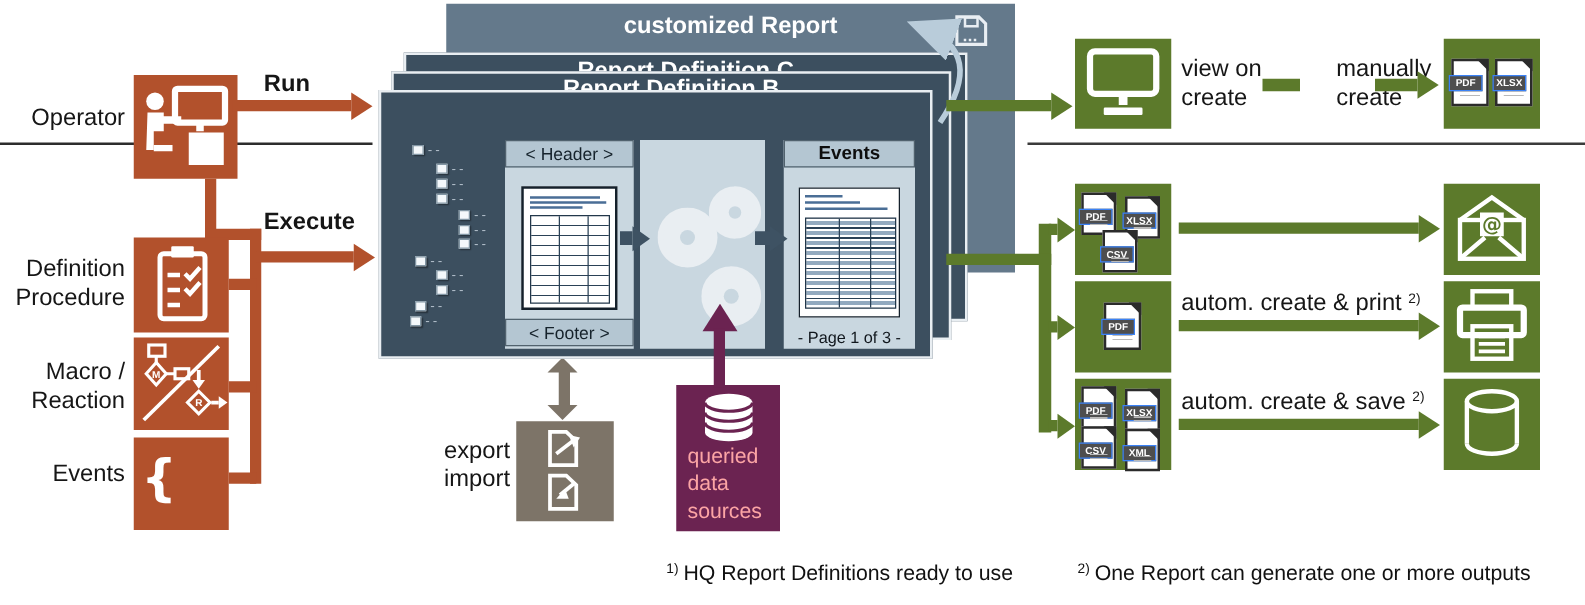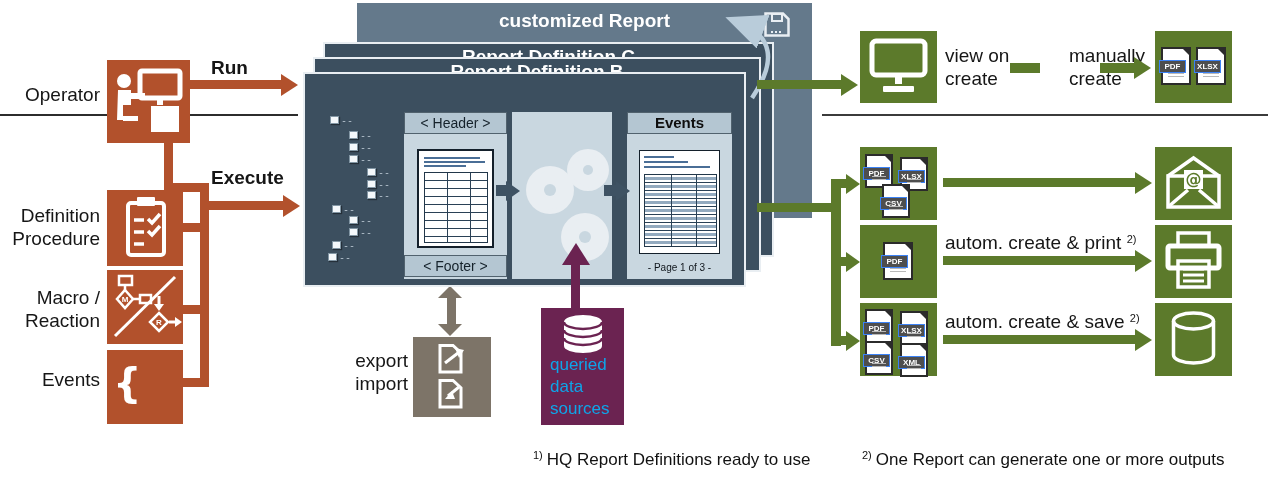--- a/index.html
+++ b/index.html
@@ -2,21 +2,21 @@
 <html><head>
 <meta charset="utf-8">
 <style>
   *{box-sizing:border-box;margin:0;padding:0}
   body{background:#fff}
   #stage{position:relative;width:1268px;height:484px;background:#fff;
          font-family:"Liberation Sans",sans-serif;overflow:hidden}
   .a{position:absolute}
   .t{color:#161616;font-size:19px;line-height:23px}
   .b{font-weight:bold}
-  .white{color:#0ea5e9}
+  .white{color:#fca5a5}
   .ctr{text-align:center}
   .rt{text-align:right}
 
   
   .obox{background:#B2512C}
   .gbox{background:#5C7A2B}
 
   
   .harr{position:absolute}
   .harr::after{content:"";position:absolute;left:100%;top:50%;transform:translateY(-50%);
@@ -240,21 +240,21 @@
     </div>
 
     <div class="lpanel" style="left:322px;top:38px;width:105px;height:167px">
       <div class="pbar bb" style="top:0">Events</div>
       <div class="doc" style="left:12px;top:38px;width:81px;height:104px;border-width:1px">
         <div class="tl" style="left:4px;top:5px;width:30px"></div>
         <div class="tl" style="left:4px;top:10px;width:44px"></div>
         <div class="tl" style="left:4px;top:15px;width:66px"></div>
         <div class="mocktable txt" style="left:4px;top:23px;width:73px;height:73px"></div>
       </div>
-      <div class="ctr a" style="left:0;right:0;top:150px;font-size:10px;color:#10161c">- Page 1 of 3 -</div>
+      <div class="ctr a" style="left:0;right:0;top:150px;font-size:13px;color:#10161c">- Page 1 of 3 -</div>
     </div>
 
     <div class="harr sm" style="--c:#3E5263;left:191px;top:111px;width:10px;height:11px"></div>
     <div class="harr sm" style="--c:#3E5263;left:299px;top:111px;width:12px;height:11px"></div>
   </div>
 
   <svg class="a" style="left:690px;top:0;z-index:6" width="130" height="110" viewBox="0 0 130 110">
     <defs>
       <marker id="ah" markerWidth="9" markerHeight="8" refX="6" refY="4" orient="auto">
         <path d="M0 0 L9 4 L0 8 z" fill="#B9CCDA"></path>

